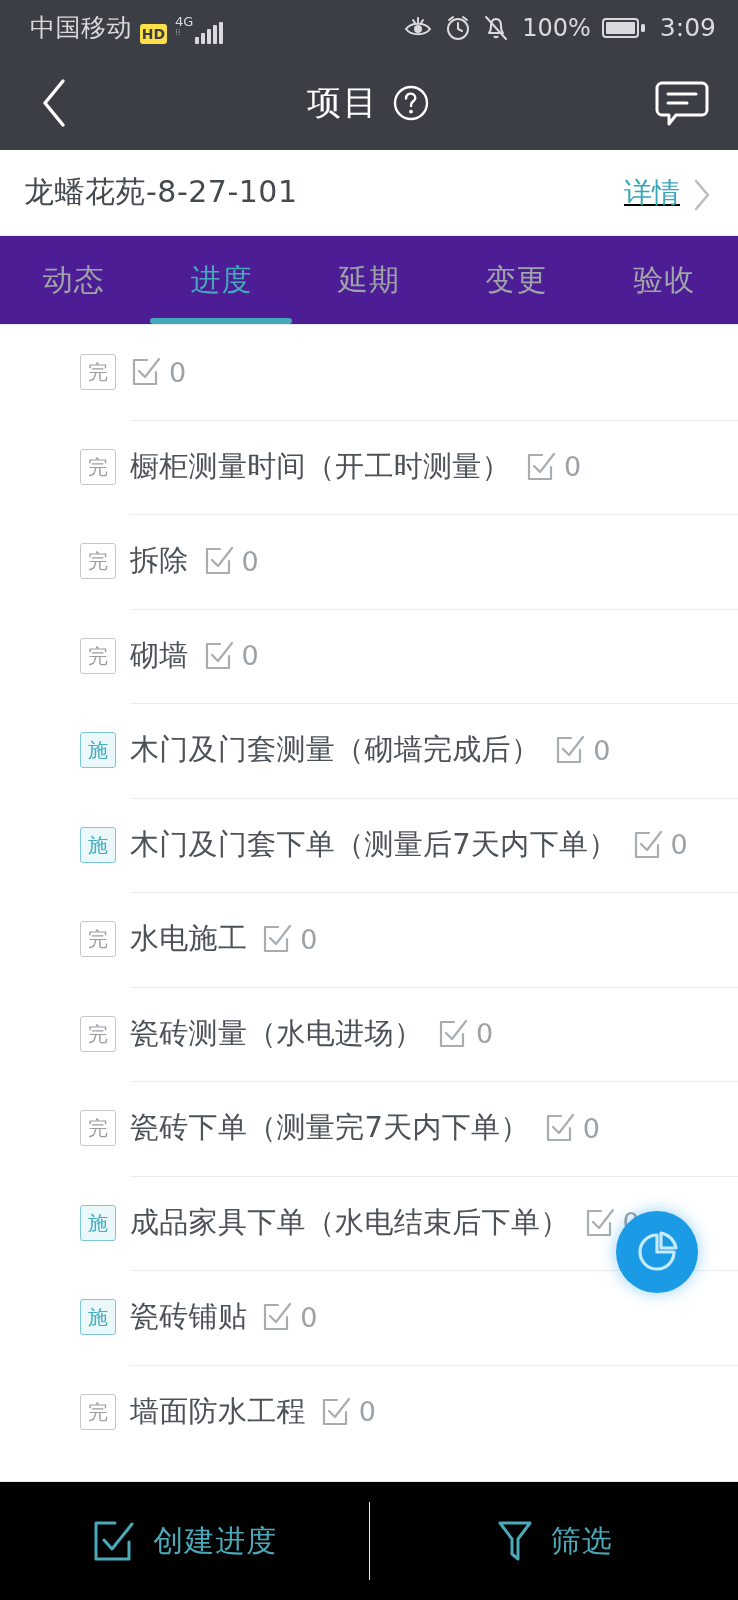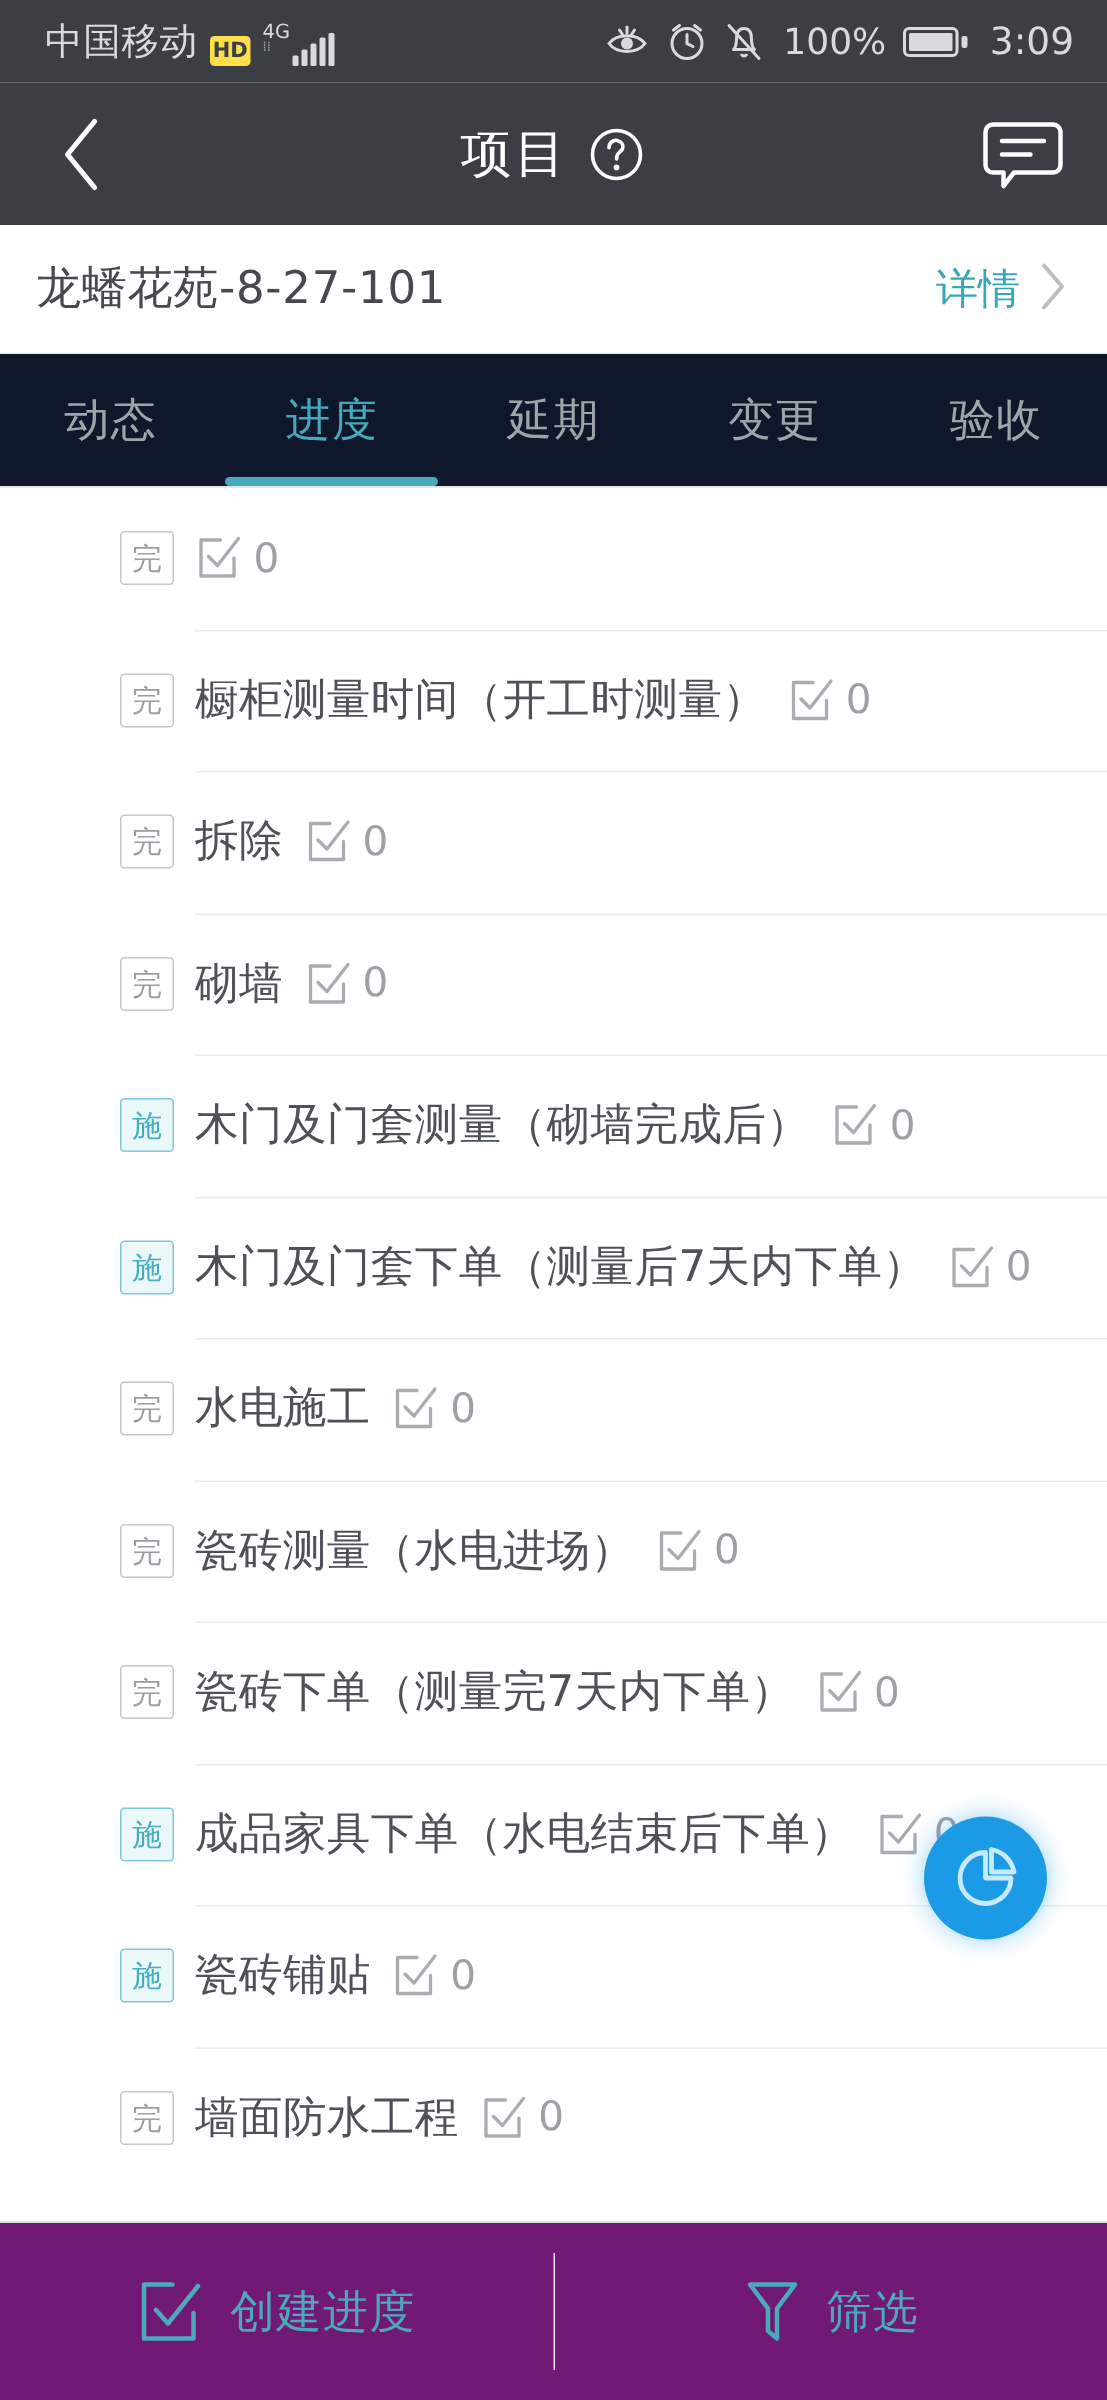--- a/index.html
+++ b/index.html
@@ -173,33 +173,34 @@
     flex: 0 0 auto;
   }
   .project-name {
     font-size: 30px;
     color: #444a50;
     letter-spacing: 0.5px;
   }
   .project-detail {
     margin-left: auto;
     display: flex;
-    align-items: flex-start;
+    align-items: flex-end;
     gap: 12px;
     cursor: pointer;
+    text-decoration: underline;
   }
   .project-detail span {
     color: #37a6b8;
     font-size: 28px;
   }
 
   
   .tabs {
     height: 88px;
-    background: #0f172a;
+    background: #4c1d95;
     display: flex;
     align-items: stretch;
     flex: 0 0 auto;
     border-bottom: 1px solid #e6e8ea;
   }
   .tab {
     flex: 1;
     display: flex;
     align-items: center;
     justify-content: center;
@@ -303,21 +304,21 @@
     align-items: center;
     justify-content: center;
     box-shadow: 0 0 16px rgba(27,154,230,0.45);
     cursor: pointer;
     z-index: 5;
   }
 
   
   .bottombar {
     height: 118px;
-    background: #701a75;
+    background: #000000;
     border-top: 1px solid #e4e6e8;
     display: flex;
     flex: 0 0 auto;
   }
   .bottom-btn {
     flex: 1;
     display: flex;
     align-items: center;
     justify-content: center;
     gap: 16px;

